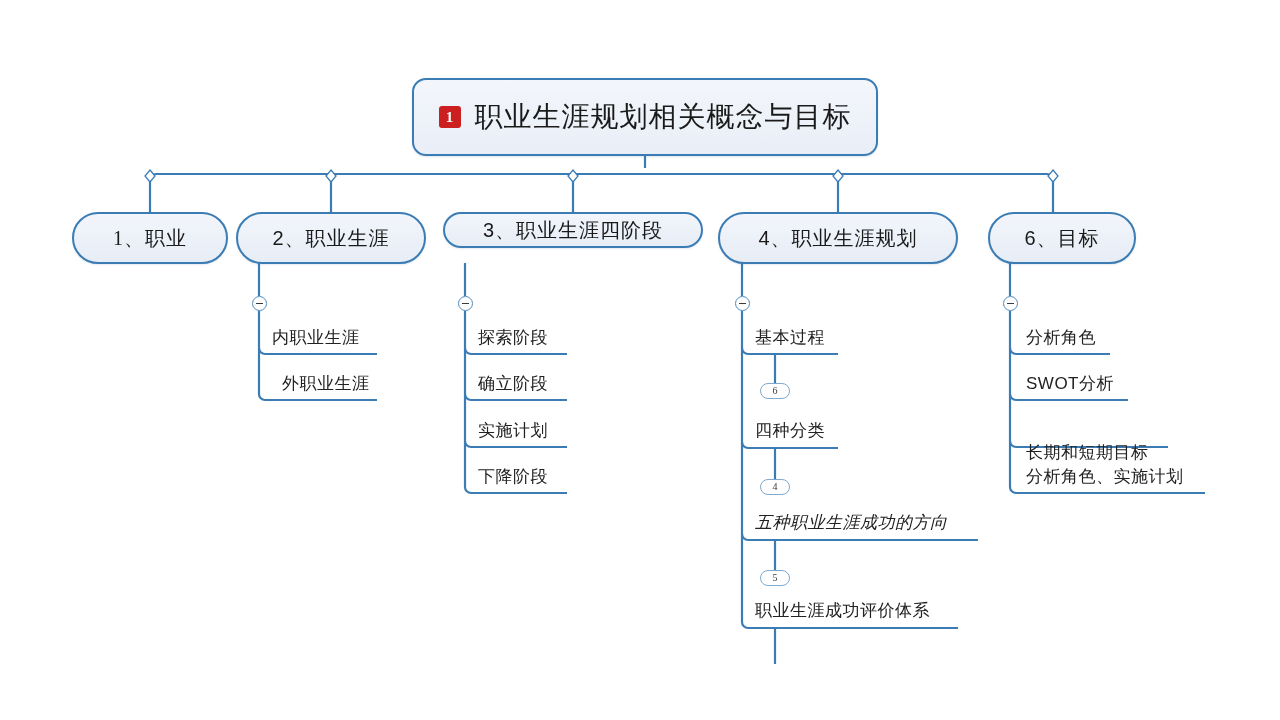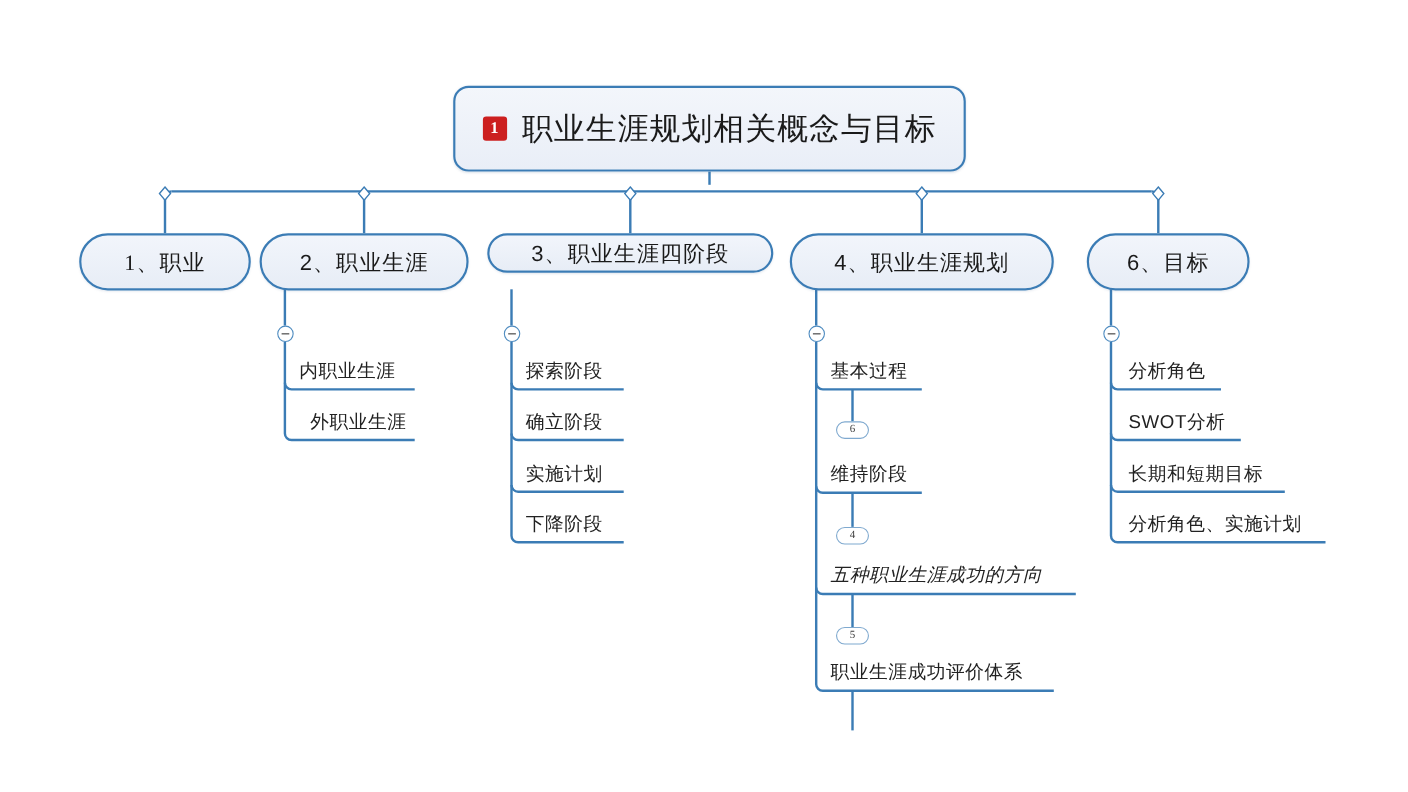--- a/index.html
+++ b/index.html
@@ -244,27 +244,27 @@
   <div class="leaf" style="left:282px; top:375px;">外职业生涯</div>
 
   <div class="leaf" style="left:478px; top:329px;">探索阶段</div>
   <div class="leaf" style="left:478px; top:375px;">确立阶段</div>
   <div class="leaf" style="left:478px; top:422px;">实施计划</div>
   <div class="leaf" style="left:478px; top:468px;">下降阶段</div>
 
   <div class="leaf" style="left:755px; top:329px;">基本过程</div>
   <div class="count-pill" style="left:760px; top:383px;">6</div>
 
-  <div class="leaf" style="left:755px; top:422px;">维持阶段</div>
+  <div class="leaf" style="left:755px; top:422px;">四种分类</div>
   <div class="count-pill" style="left:760px; top:479px;">4</div>
 
   <div class="leaf" style="left:755px; top:514px;font-style:italic;">五种职业生涯成功的方向</div>
   <div class="count-pill" style="left:760px; top:570px;">5</div>
 
   <div class="leaf" style="left:755px; top:602px;">职业生涯成功评价体系</div>
 
   <div class="leaf" style="left:1026px; top:329px;">分析角色</div>
   <div class="leaf" style="left:1026px; top:375px;">SWOT分析</div>
-  <div class="leaf" style="left:1026px; top:422px;">长期和短期目标</div>
+  <div class="leaf" style="left:1026px; top:444px;">长期和短期目标</div>
   <div class="leaf" style="left:1026px; top:468px;">分析角色、实施计划</div>
 
 
 </div>
 
 </body></html>

